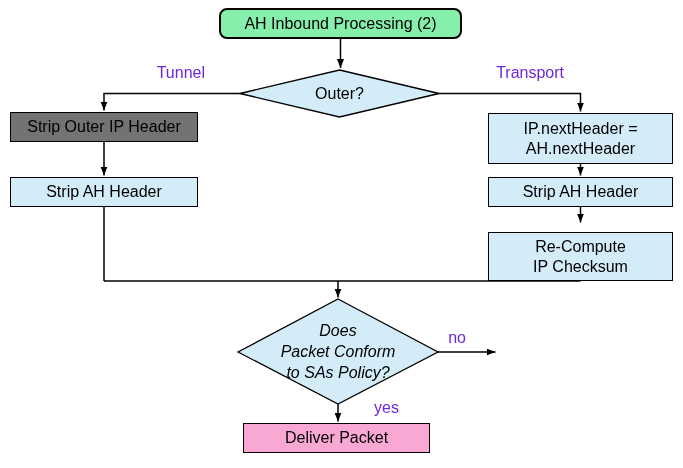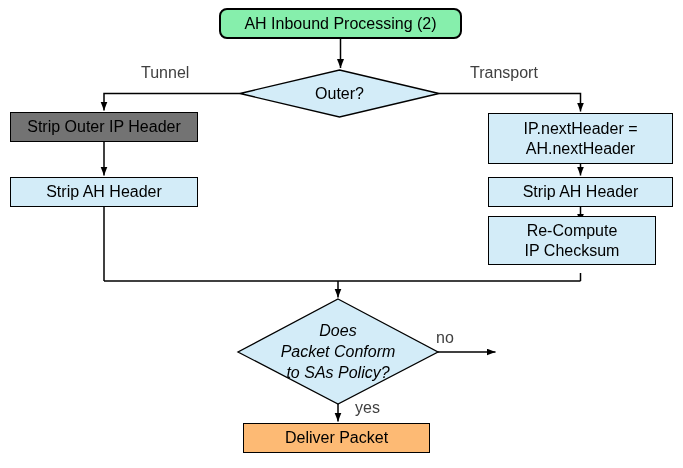--- a/index.html
+++ b/index.html
@@ -56,30 +56,30 @@
     text-align: center;
     font-size: 16px;
     line-height: 21px;
     color: #000000;
     white-space: pre-line;
   }
   .edge-label {
     position: absolute;
     font-size: 16px;
     line-height: 20px;
-    color: #404040;
-    text-align: left;
+    color: #6d28d9;
+    text-align: right;
   }
   
   .n-start      { left: 219px; top: 8px;   width: 243px; height: 31px; }
   .n-stripouter { left: 10px;  top: 112px; width: 188px; height: 30px; }
   .n-stripahL   { left: 10px;  top: 177px; width: 188px; height: 30px; }
   .n-ipnext     { left: 488px; top: 113px; width: 185px; height: 51px; }
   .n-stripahR   { left: 488px; top: 177px; width: 185px; height: 30px; }
-  .n-recompute  { left: 488px; top: 216px; width: 168px; height: 49px; }
+  .n-recompute  { left: 488px; top: 232px; width: 185px; height: 49px; }
   .n-discard    { left: 497px; top: 329px; width: 176px; height: 49px; }
   .n-deliver    { left: 243px; top: 423px; width: 187px; height: 30px; }
   .l-mode       { left: 240px; top: 70px;  width: 199px; height: 47px; }
   .l-policy     { left: 238px; top: 299px; width: 200px; height: 105px; font-style: italic; }
   .el-tunnel    { left: 141px; top: 63px;  width: 64px; }
   .el-transport { left: 470px; top: 63px;  width: 94px; }
   .el-no        { left: 436px; top: 328px; width: 30px; }
   .el-yes       { left: 355px; top: 398px; width: 44px; }
 </style>
 </head>
@@ -119,21 +119,21 @@
 
   <div class="node n-ipnext" style="background-color: rgb(211, 236, 248);">IP.nextHeader =
 AH.nextHeader</div>
 
   <div class="node n-stripahR" style="background-color: rgb(211, 236, 248);">Strip AH Header</div>
 
   <div class="node n-recompute" style="background-color: rgb(211, 236, 248);">Re-Compute
 IP Checksum</div>
 
 
-  <div class="node n-deliver" style="background-color: #fdba74;">Deliver Packet</div>
+  <div class="node n-deliver" style="background-color: #f9a8d4;">Deliver Packet</div>
 
   <div class="diamond-label l-mode">Outer?</div>
 
   <div class="diamond-label l-policy">Does
 Packet Conform
 to SAs Policy?</div>
 
   <div class="edge-label el-tunnel">Tunnel</div>
 
   <div class="edge-label el-transport">Transport</div>

